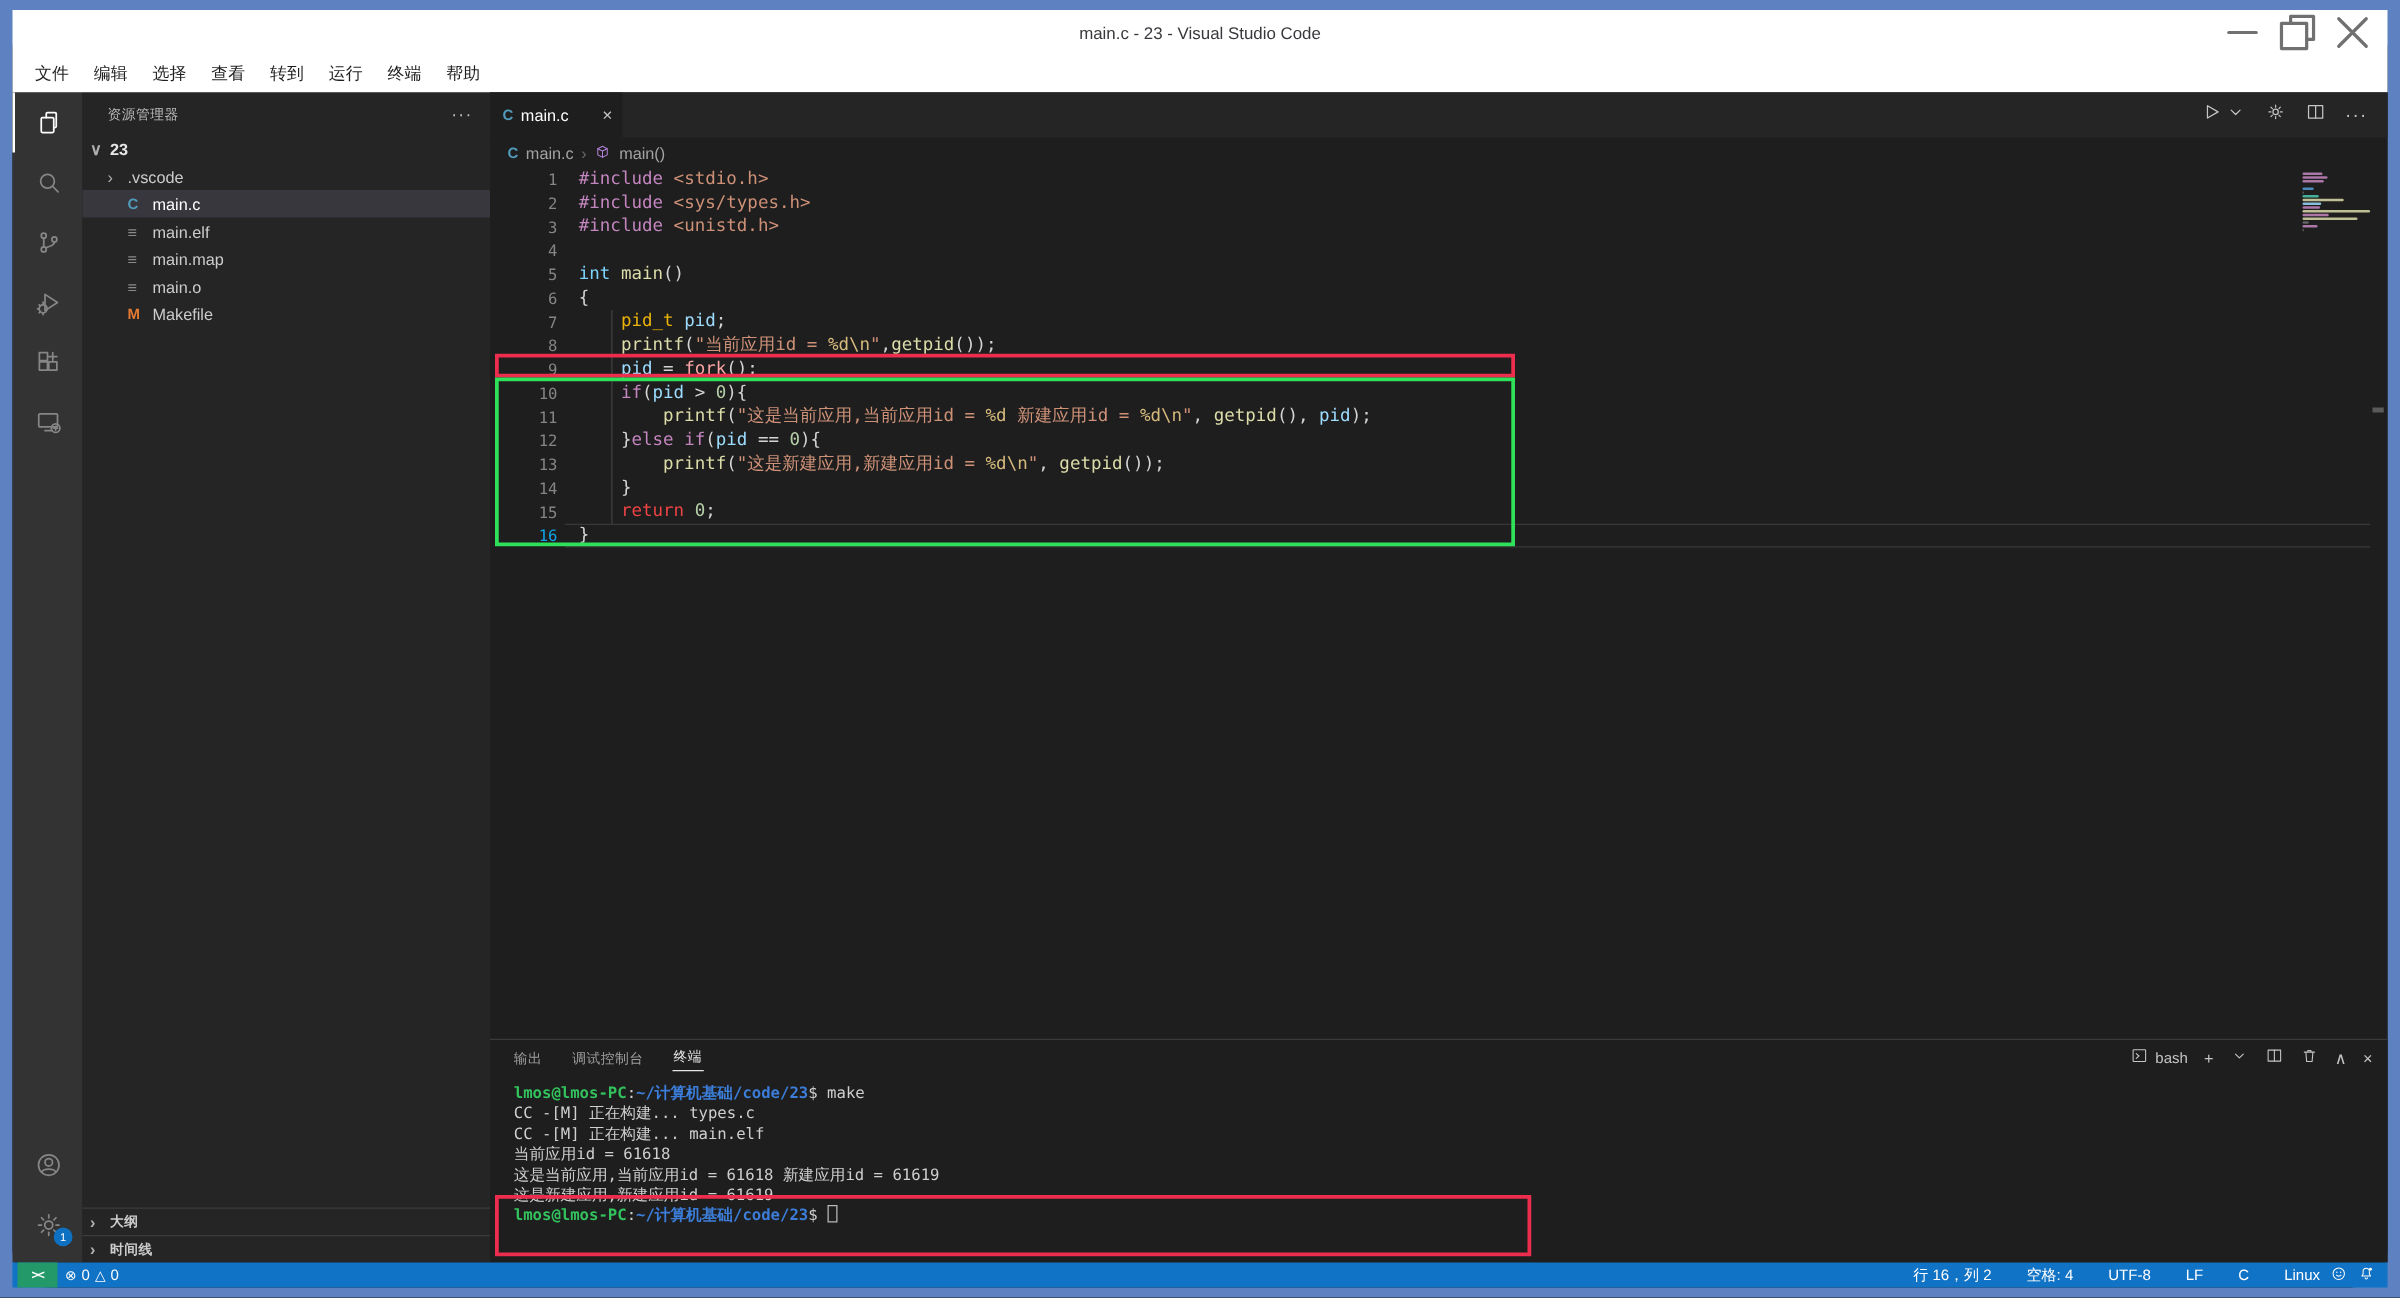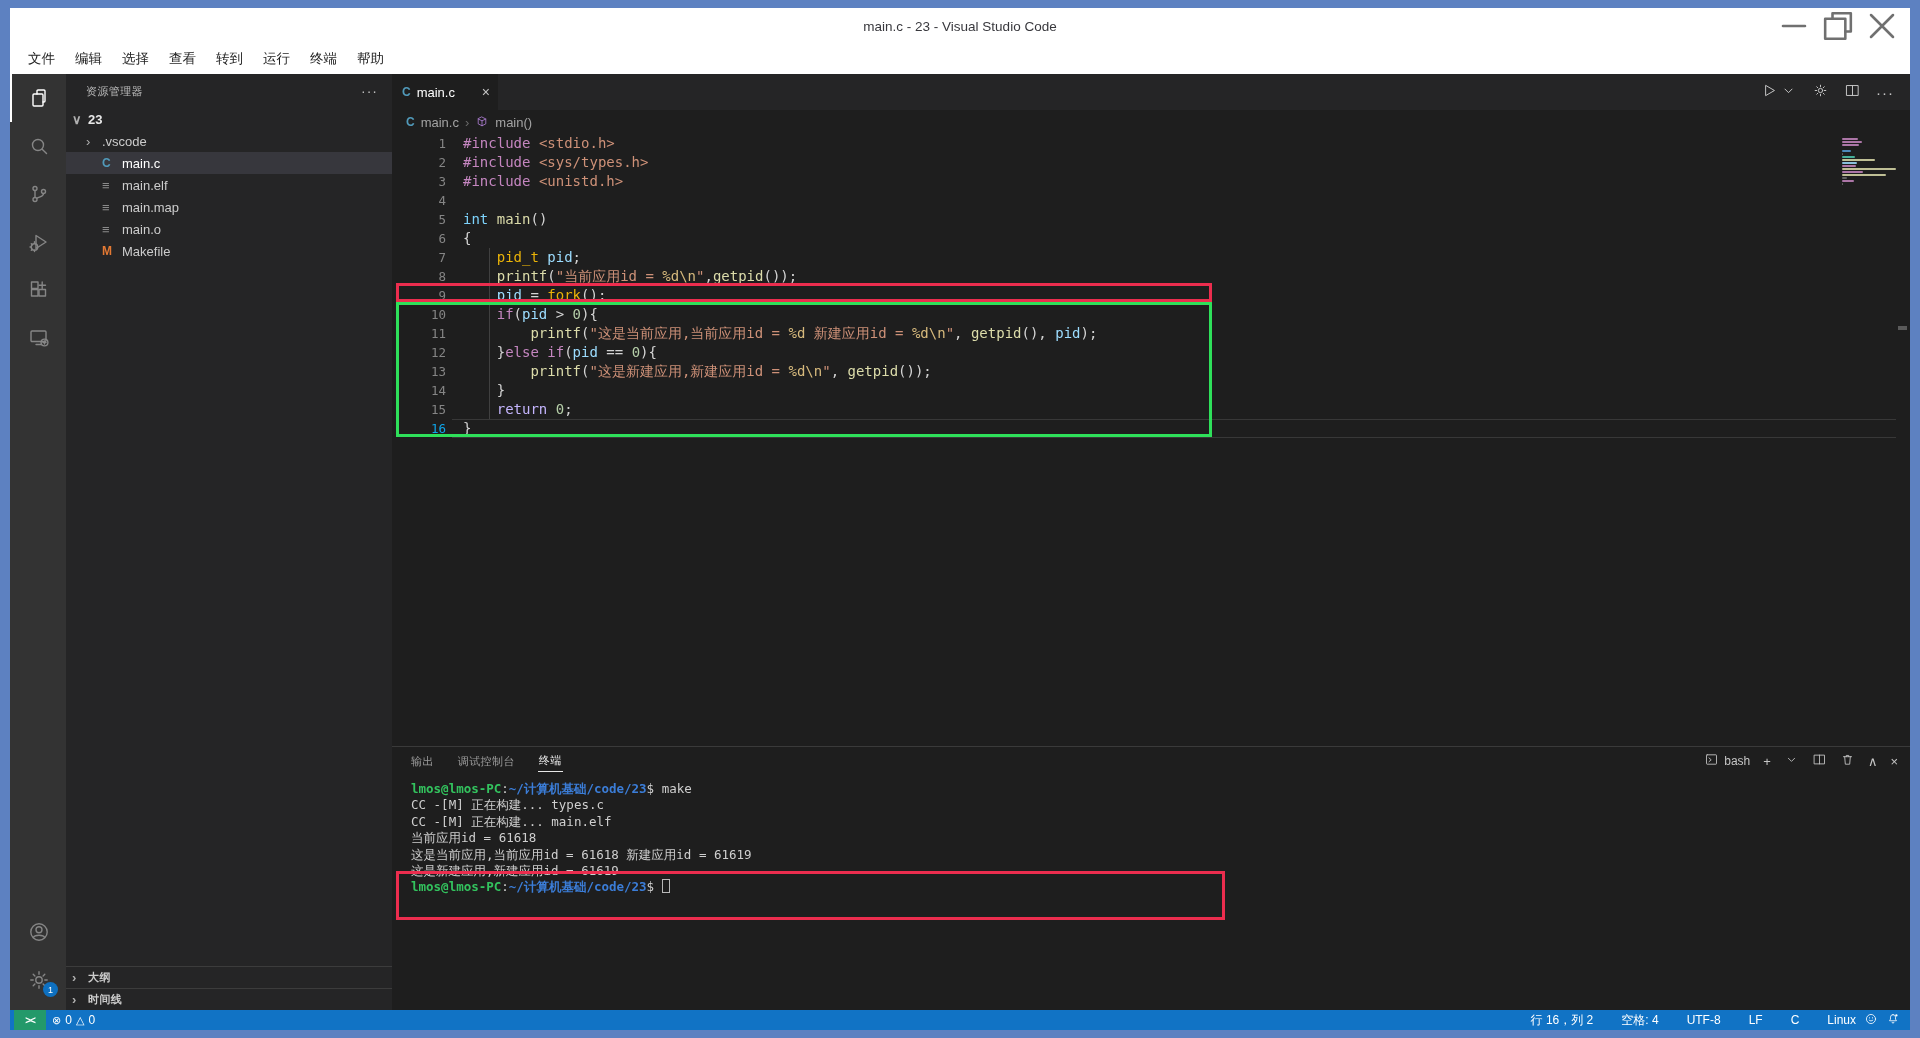--- a/index.html
+++ b/index.html
@@ -77,21 +77,21 @@
 
   .anno { position:absolute; pointer-events:none; }
   .anno-red-line { left:4px; top:149px; width:816px; height:19px; border:3px solid var(--annotation_red); }
   .anno-green-block { left:4px; top:168px; width:816px; height:135px; border:3px solid var(--annotation_green); }
 
   .minimap { position:absolute; right:14px; top:4px; width:54px; }
   .mm-row { height:2px; margin-bottom:1px; border-radius:1px; opacity:.85; }
   .scroll-marker { position:absolute; right:3px; top:192px; width:9px; height:4px; background:#5a5a5a; }
 
   
-  .panel { height:264px; flex:none; border-top:1px solid #3a3a3a; display:flex; flex-direction:column; background:#1e1e1e;margin-top:40px; }
+  .panel { height:179px; flex:none; border-top:1px solid #3a3a3a; display:flex; flex-direction:column; background:#1e1e1e;margin-top:40px; }
   .panel-header { height:28px; flex:none; display:flex; align-items:center; padding:0 12px 0 18px; }
   .ptab { font-size:11px; color:#9d9d9d; margin-right:22px; letter-spacing:.4px; padding:3px 1px; }
   .ptab.active { color:#e7e7e7; border-bottom:1px solid #e7e7e7; }
   .panel-toolbar { margin-left:auto; display:flex; align-items:center; gap:13px; color:#c5c5c5; font-size:12px; }
   .panel-toolbar svg { width:15px; height:15px; }
   .pt-shell { display:flex; align-items:center; gap:5px; }
   .pt-glyph { font-size:13px; }
 
   .term { flex:1; position:relative; padding:6px 0 0 19px; font-family:"DejaVu Sans Mono", monospace;
     font-size:12.5px; line-height:16.4px; color:#cfcfcf; }
@@ -341,21 +341,21 @@
             <div class="code-line">
               <span class="ln">7</span>
               <span class="lc"><span style="color: rgb(212, 212, 212);">    </span><span style="color: #eab308;">pid_t</span><span style="color: rgb(212, 212, 212);"> </span><span style="color: rgb(156, 220, 254);">pid</span><span style="color: rgb(212, 212, 212);">;</span></span>
             </div>
             <div class="code-line">
               <span class="ln">8</span>
               <span class="lc"><span style="color: rgb(212, 212, 212);">    </span><span style="color: rgb(220, 220, 170);">printf</span><span style="color: rgb(212, 212, 212);">(</span><span style="color: rgb(206, 145, 120);">"当前应用id = </span><span style="color: rgb(215, 186, 125);">%d</span><span style="color: rgb(215, 186, 125);">\n</span><span style="color: rgb(206, 145, 120);">"</span><span style="color: rgb(212, 212, 212);">,</span><span style="color: rgb(220, 220, 170);">getpid</span><span style="color: rgb(212, 212, 212);">());</span></span>
             </div>
             <div class="code-line">
               <span class="ln">9</span>
-              <span class="lc"><span style="color: rgb(212, 212, 212);">    </span><span style="color: rgb(156, 220, 254);">pid</span><span style="color: rgb(212, 212, 212);"> = </span><span style="color: #eab308;">fork</span><span style="color: rgb(212, 212, 212);">();</span></span>
+              <span class="lc"><span style="color: rgb(212, 212, 212);">    </span><span style="color: rgb(156, 220, 254);">pid</span><span style="color: rgb(212, 212, 212);"> = </span><span style="color: #fca5a5;">fork</span><span style="color: rgb(212, 212, 212);">();</span></span>
             </div>
             <div class="code-line">
               <span class="ln">10</span>
               <span class="lc"><span style="color: rgb(212, 212, 212);">    </span><span style="color: rgb(197, 134, 192);">if</span><span style="color: rgb(212, 212, 212);">(</span><span style="color: rgb(156, 220, 254);">pid</span><span style="color: rgb(212, 212, 212);"> &gt; </span><span style="color: rgb(181, 206, 168);">0</span><span style="color: rgb(212, 212, 212);">){</span></span>
             </div>
             <div class="code-line">
               <span class="ln">11</span>
               <span class="lc"><span style="color: rgb(212, 212, 212);">        </span><span style="color: rgb(220, 220, 170);">printf</span><span style="color: rgb(212, 212, 212);">(</span><span style="color: rgb(206, 145, 120);">"这是当前应用,当前应用id = </span><span style="color: rgb(215, 186, 125);">%d</span><span style="color: rgb(206, 145, 120);"> 新建应用id = </span><span style="color: rgb(215, 186, 125);">%d</span><span style="color: rgb(215, 186, 125);">\n</span><span style="color: rgb(206, 145, 120);">"</span><span style="color: rgb(212, 212, 212);">, </span><span style="color: rgb(220, 220, 170);">getpid</span><span style="color: rgb(212, 212, 212);">(), </span><span style="color: rgb(156, 220, 254);">pid</span><span style="color: rgb(212, 212, 212);">);</span></span>
             </div>
             <div class="code-line">
@@ -365,21 +365,21 @@
             <div class="code-line">
               <span class="ln">13</span>
               <span class="lc"><span style="color: rgb(212, 212, 212);">        </span><span style="color: rgb(220, 220, 170);">printf</span><span style="color: rgb(212, 212, 212);">(</span><span style="color: rgb(206, 145, 120);">"这是新建应用,新建应用id = </span><span style="color: rgb(215, 186, 125);">%d</span><span style="color: rgb(215, 186, 125);">\n</span><span style="color: rgb(206, 145, 120);">"</span><span style="color: rgb(212, 212, 212);">, </span><span style="color: rgb(220, 220, 170);">getpid</span><span style="color: rgb(212, 212, 212);">());</span></span>
             </div>
             <div class="code-line">
               <span class="ln">14</span>
               <span class="lc"><span style="color: rgb(212, 212, 212);">    }</span></span>
             </div>
             <div class="code-line">
               <span class="ln">15</span>
-              <span class="lc"><span style="color: rgb(212, 212, 212);">    </span><span style="color: #c4b5fd;">return</span><span style="color: rgb(212, 212, 212);"> </span><span style="color: rgb(181, 206, 168);">0</span><span style="color: rgb(212, 212, 212);">;</span></span>
+              <span class="lc"><span style="color: rgb(212, 212, 212);">    </span><span style="color: #ef4444;">return</span><span style="color: rgb(212, 212, 212);"> </span><span style="color: rgb(181, 206, 168);">0</span><span style="color: rgb(212, 212, 212);">;</span></span>
             </div>
             <div class="code-line cur">
               <span class="ln">16</span>
               <span class="lc"><span style="color: rgb(212, 212, 212);">}</span></span>
             </div>
           </div>
         <div class="anno anno-red-line"></div>
         <div class="anno anno-green-block"></div>
         <div class="minimap">
             <div class="mm-row" style="width: 16.2px; background: rgb(197, 134, 192);"></div>

